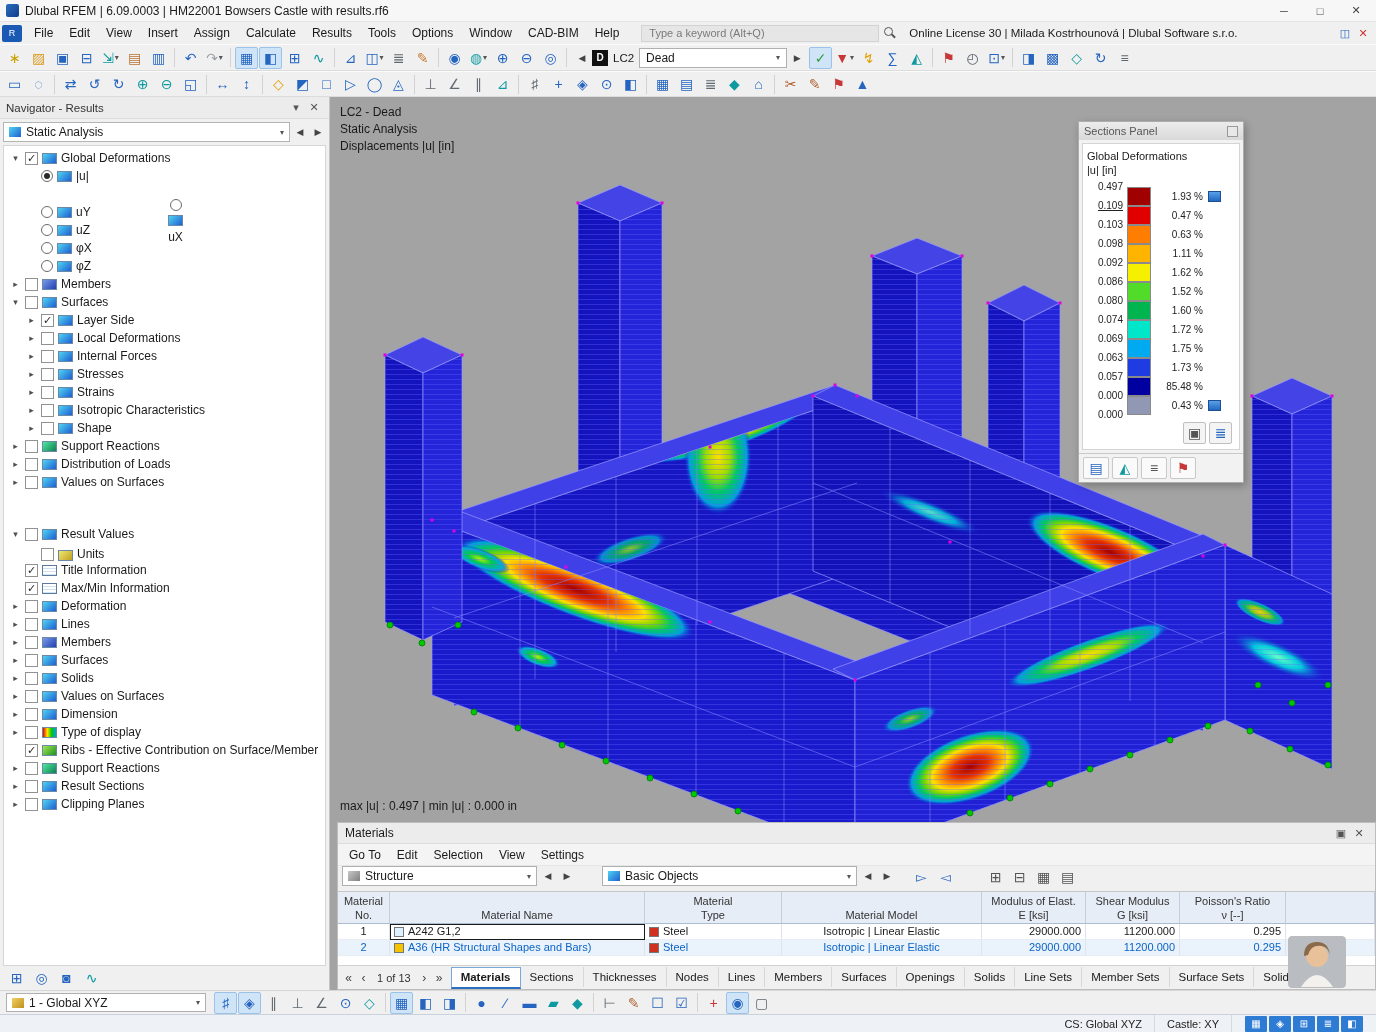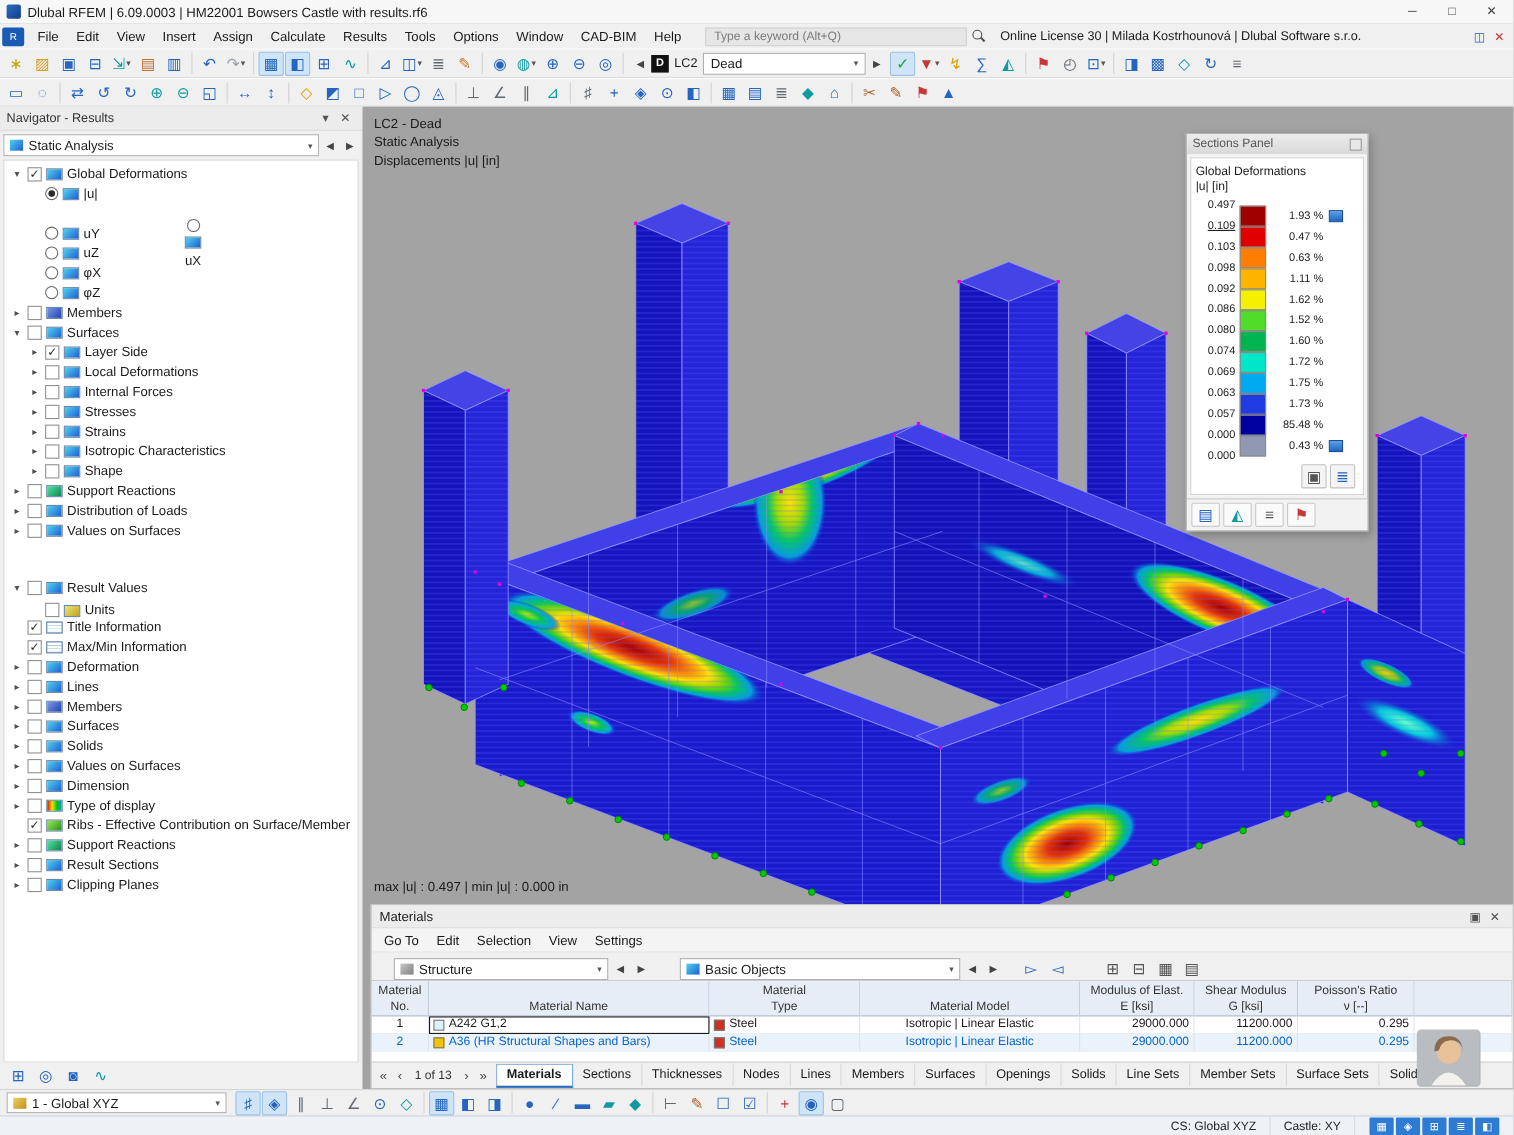--- a/index.html
+++ b/index.html
@@ -78,21 +78,21 @@
   #scale-vals .scale-val{position:absolute;left:0;width:36px;text-align:right;font-size:10px;color:#222}
   .cp-foot{display:flex;justify-content:flex-end;gap:3px;padding:5px 3px 3px 0}
   .cp-foot .tbtn{border:1px solid #c0c0c0;background:#f4f4f4}
   .cp-tabs{display:flex;gap:3px;padding:3px 4px;border-top:1px solid #c9c9c9;background:#f2f2f2}
   .cp-tabs .tbtn{border:1px solid #c9c9c9;background:#fafafa;width:26px}
   
   .materials{position:absolute;left:7px;right:0;bottom:0;height:168px;background:#f0f0f0;border:1px solid #bdbdbd;display:flex;flex-direction:column;z-index:15}
   .mat-title{height:21px;display:flex;align-items:center;padding:0 7px;background:#ececec;border-bottom:1px solid #dcdcdc;font-size:12px}
   .mat-title .sp{flex:1}
   .mat-menu{height:21px;display:flex;align-items:center;padding-left:3px;background:#f4f4f4}
-  .mat-filter{height:26px;display:flex;align-items:flex-end;gap:3px;padding:0 20px;background:#f0f0f0;border-top:1px solid #e6e6e6}
+  .mat-filter{height:26px;display:flex;align-items:flex-start;gap:3px;padding:0 4px;background:#f0f0f0;border-top:1px solid #e6e6e6}
   .combo{height:20px;background:#fff;border:1px solid #b0b0b0;display:flex;align-items:center;padding:0 5px;gap:5px}
   .combo .sp{flex:1}
   .mat-table{flex:1;background:#fff;border-top:1px solid #c6c6c6;overflow:hidden;font-size:11px}
   .mat-head,.trow{display:grid;grid-template-columns:52px 255px 137px 200px 104px 94px 106px 1fr}
   .hcell{border-right:1px solid #c3cedd;border-bottom:1px solid #aebccf;background:#e7edf6;text-align:center;font-size:11px;line-height:14px;padding:2px 2px 1px 2px;color:#333}
   .cell{border-right:1px solid #dde3ec;border-bottom:1px solid #e8edf3;height:16px;line-height:15px;font-size:11px;display:flex;align-items:center;gap:4px;white-space:nowrap;overflow:hidden;padding:0 4px}
   .c-no{justify-content:center}.c-model{justify-content:center}.c-num{justify-content:flex-end}
   .trow.link .cell{color:#0a64c8}
   .trow.link{background:#eaf2fb}
   .c-name.focus{outline:1px solid #1a1a1a;outline-offset:-1px}

